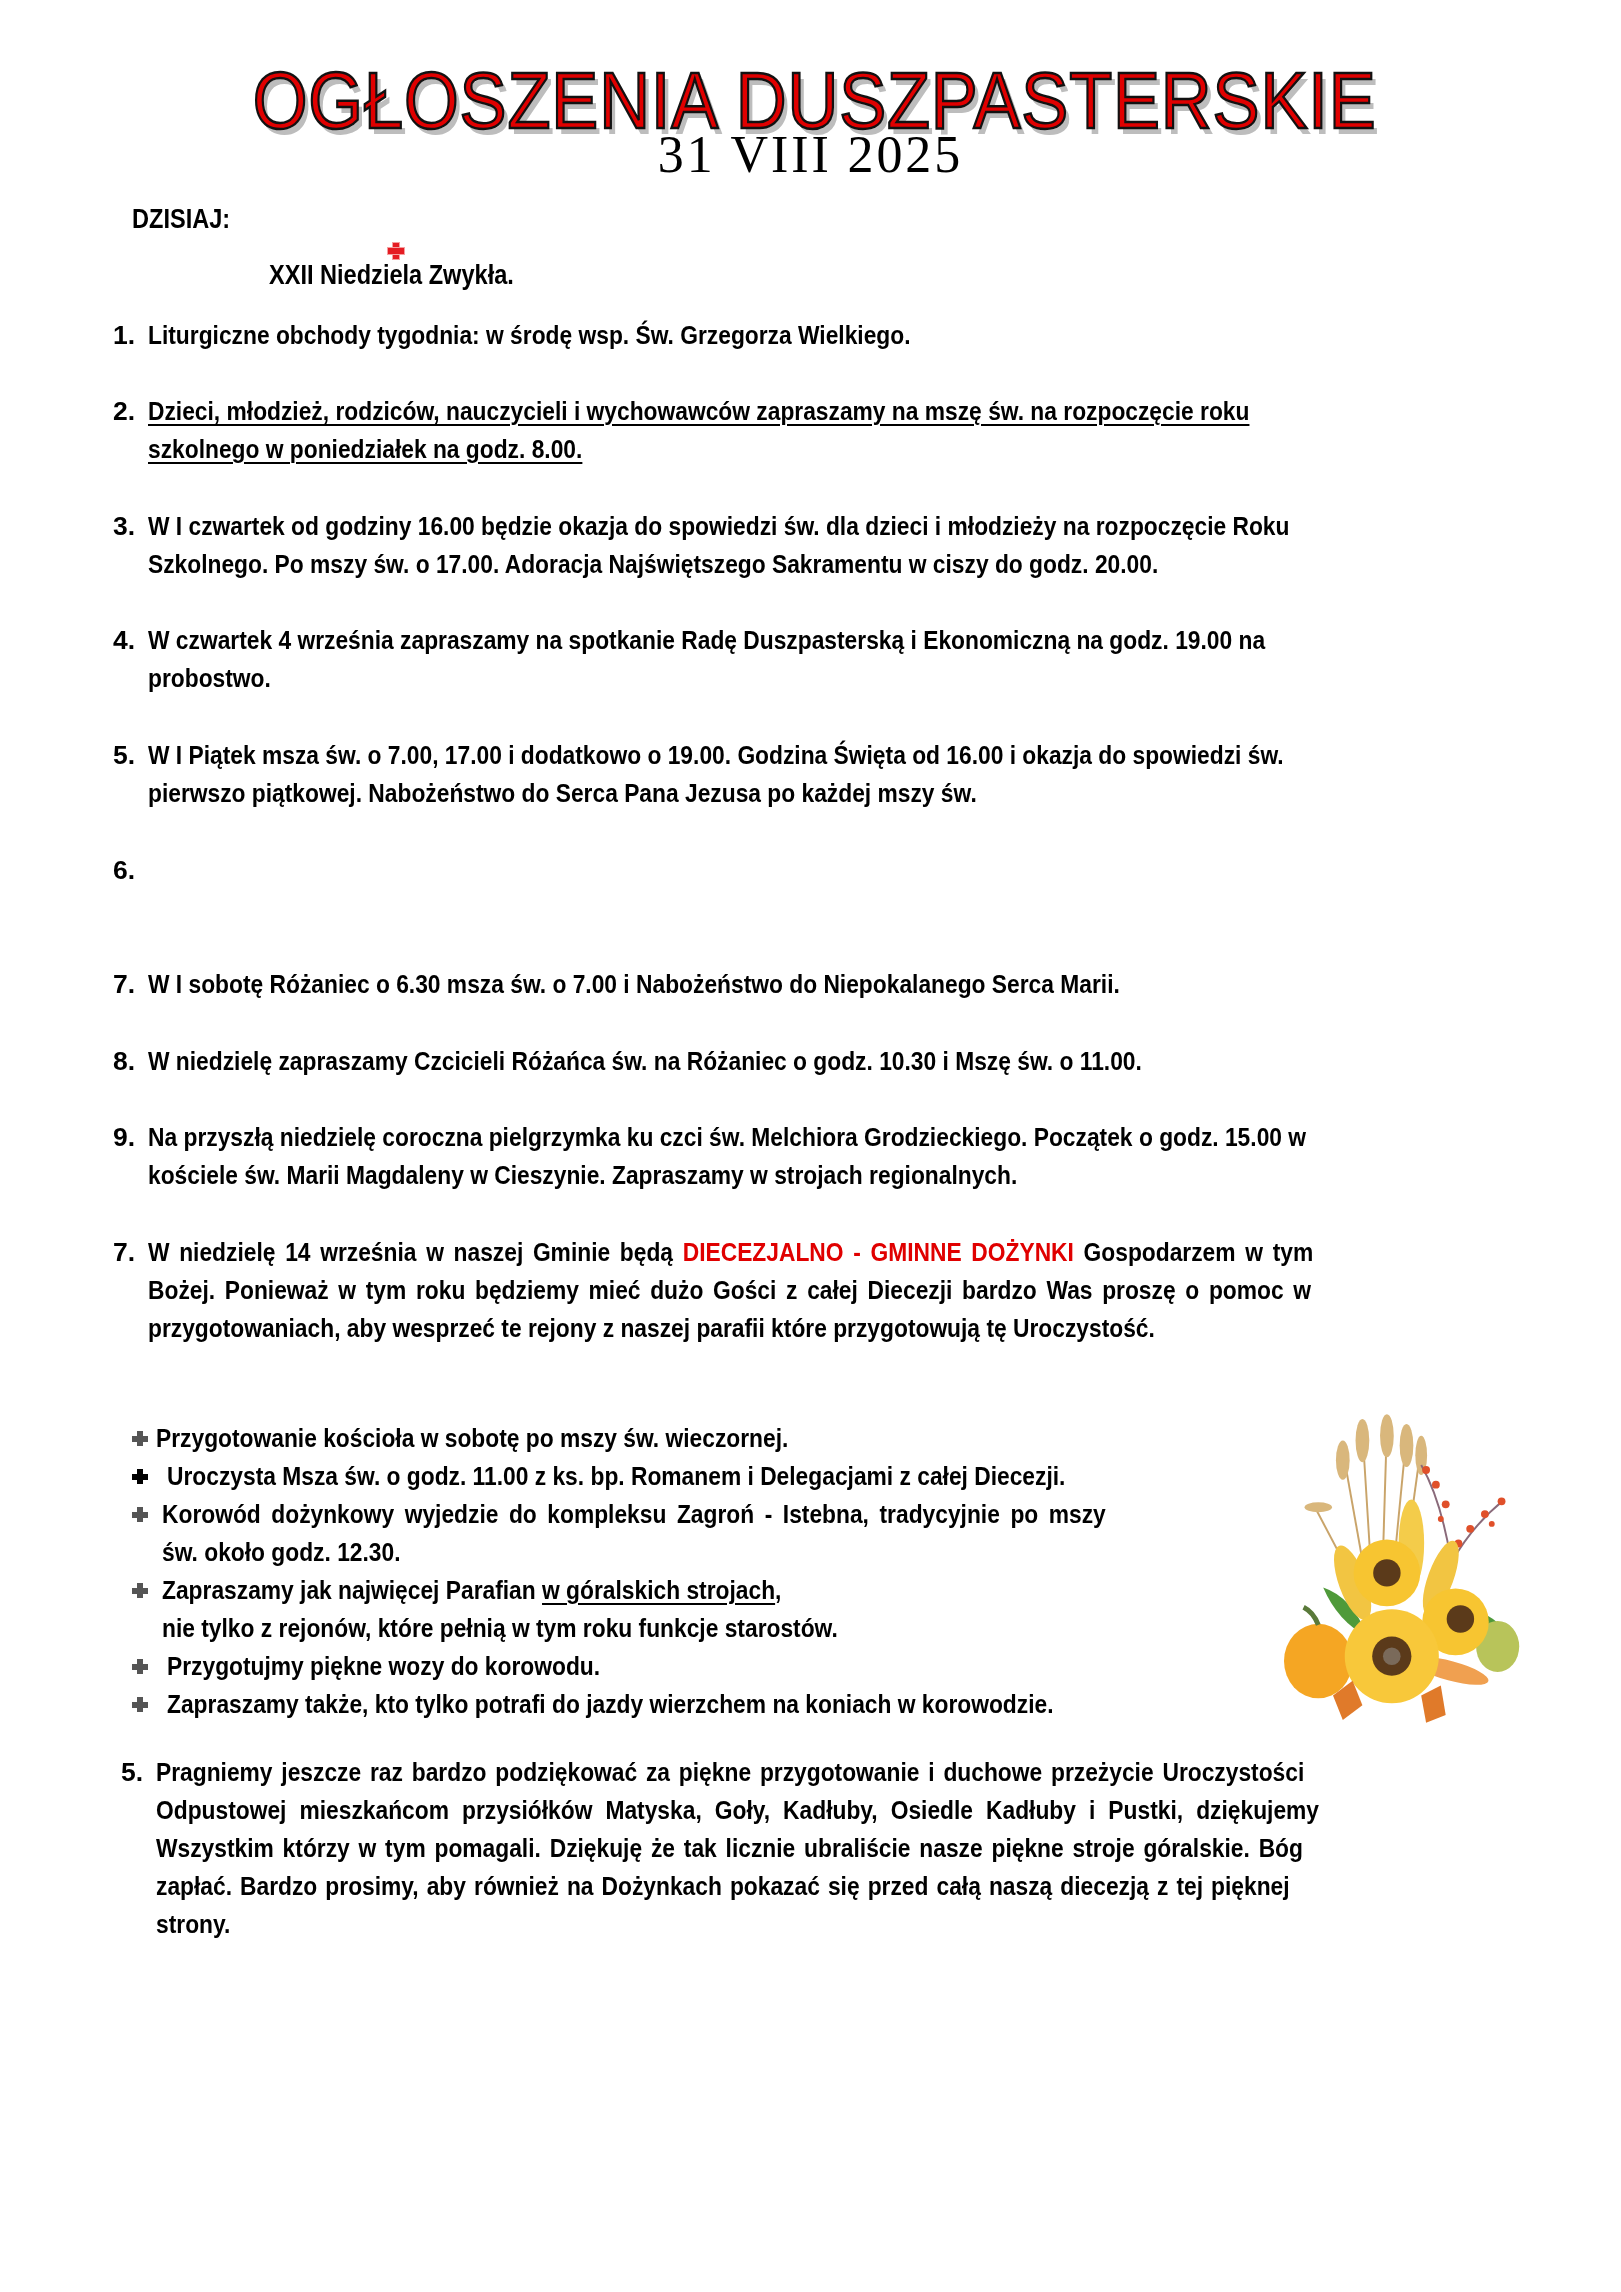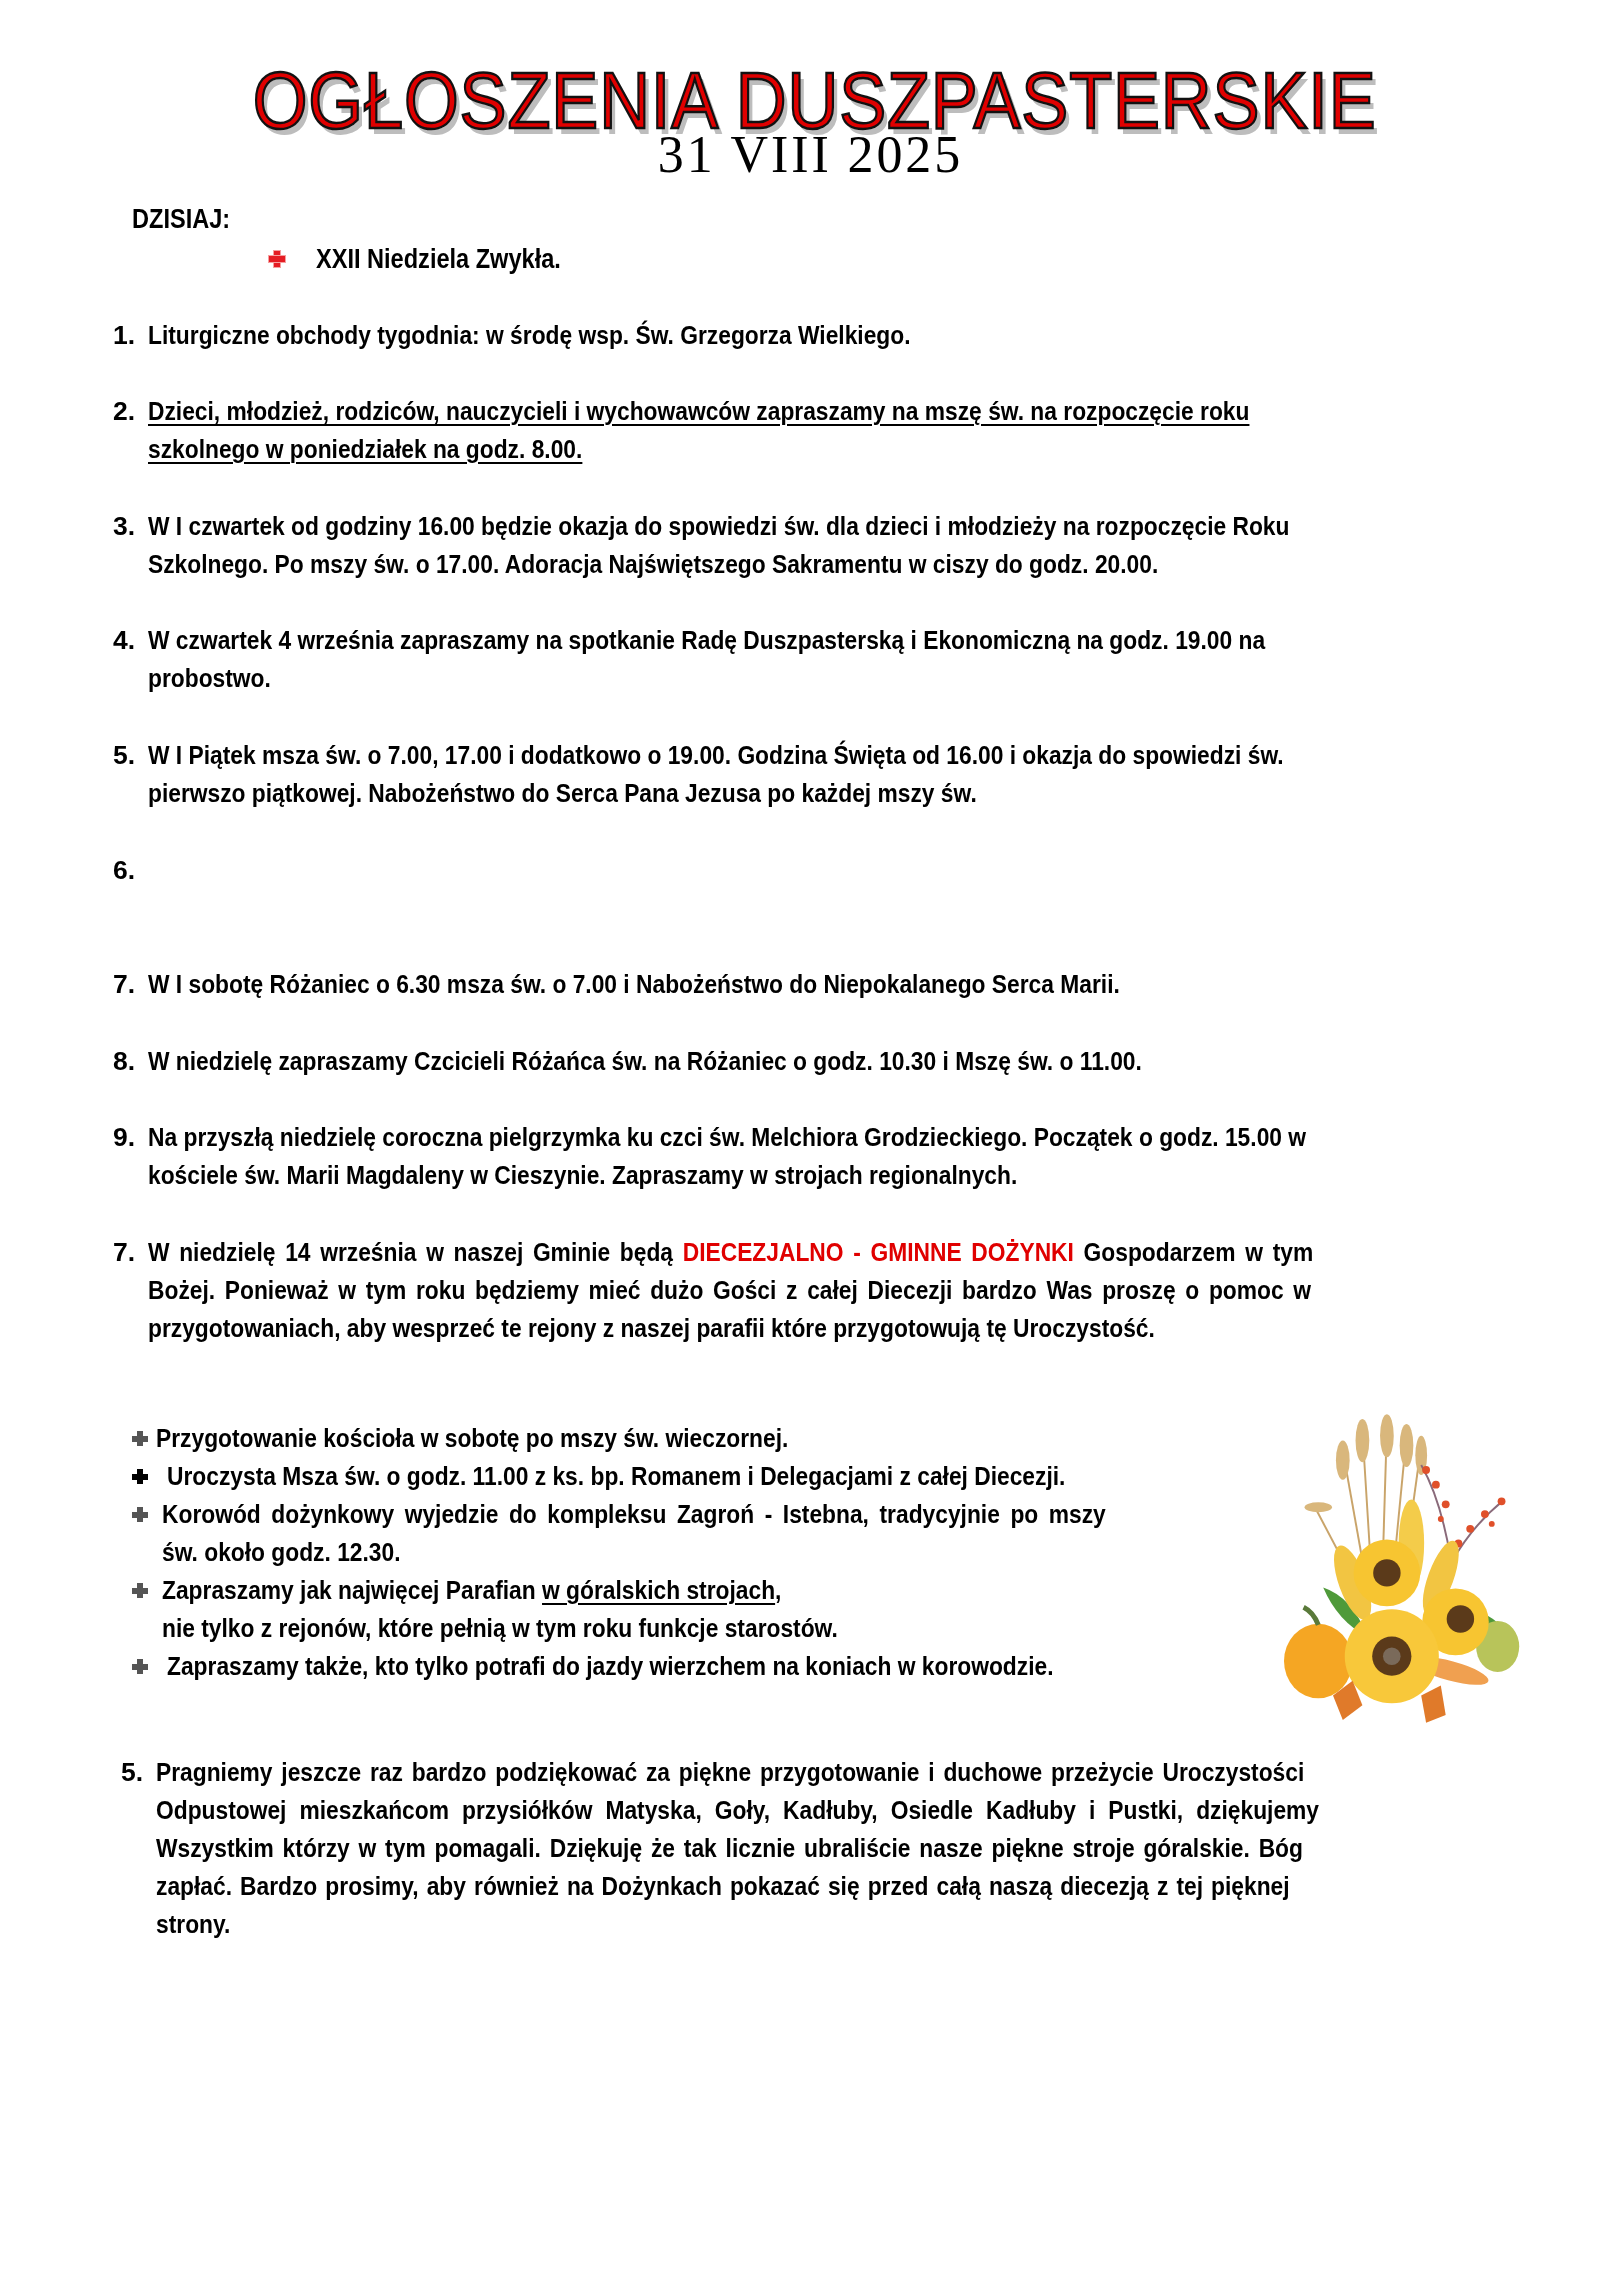--- a/index.html
+++ b/index.html
@@ -15,21 +15,21 @@
       text-shadow: 4.9px 5.9px 0 #bdbdbd;
       transform: scaleX(0.88); display: inline-block; margin-left: 7.8px;
     }
     .date {
       position: absolute; top: 129px; left: 0; width: 1621px; text-align: center;
       font-family: "Liberation Serif", serif; font-size: 52px; line-height: 1; letter-spacing: 2.9px;
     }
     .cond { display: inline-block; transform: scaleX(0.86); transform-origin: left top; white-space: nowrap; }
 
     .dzisiaj { position: absolute; left: 132px; top: 203px; font-size: 27.4px; font-weight: bold; }
-    .today-item { position: absolute; left: 269px; top: 243px; font-size: 27.4px; font-weight: bold; display:flex; align-items:center; }
+    .today-item { position: absolute; left: 269px; top: 243px; font-size: 27.4px; font-weight: bold; display:flex; align-items:center;flex-direction:column; }
     .cross-red { width: 15.7px; height: 15.7px; position: relative; margin-right: 31px; }
     .cross-red::before { content:""; position:absolute; left:4.9px; top:0; width:5.9px; height:15.7px; background:#e51c23; outline:1px solid #f5a0a0; }
     .cross-red::after { content:""; position:absolute; left:0; top:4.9px; width:15.7px; height:5.9px; background:#e51c23; outline:1px solid #f5a0a0; }
 
     .item { position: absolute; left: 98px; width: 1421px; }
     .num { position: absolute; left: 0; width: 37px; text-align: right; font-weight: bold; font-size: 26.5px; line-height: 38px; }
     .body { position: absolute; left: 50px; width: 1371px; font-weight: bold; font-size: 26.5px; line-height: 38px; }
     .line { display: block; height: 38px; white-space: nowrap; overflow: visible; }
     .line > span { display: inline-block; transform-origin: left top; }
     .u { text-decoration: underline; text-decoration-thickness: 2px; text-underline-offset: 3.9px; }
@@ -155,20 +155,24 @@
     </div>
     <div class="bullet">
       <span class="tx" style="left:30px"><span class="cond">św. około godz. 12.30.</span></span>
     </div>
     <div class="bullet">
       <span class="ic"></span>
       <span class="tx" style="left:30px"><span class="cond"><span>Zapraszamy jak najwięcej Parafian </span><span class="u">w góralskich strojach</span><span>,</span></span></span>
     </div>
     <div class="bullet">
       <span class="tx" style="left:30px"><span class="cond">nie tylko z rejonów, które pełnią w tym roku funkcje starostów.</span></span>
+    </div>
+    <div class="bullet">
+      <span class="ic"></span>
+      <span class="tx" style="left:35px"><span class="cond">Przygotujmy piękne wozy do korowodu.</span></span>
     </div>
     <div class="bullet">
       <span class="ic"></span>
       <span class="tx" style="left:35px"><span class="cond">Zapraszamy także, kto tylko potrafi do jazdy wierzchem na koniach w korowodzie.</span></span>
     </div>
   </div>
 
   <svg class="harvest" viewBox="0 0 250 320">
 
     <g stroke="#c9a46a" stroke-width="2" fill="none">

